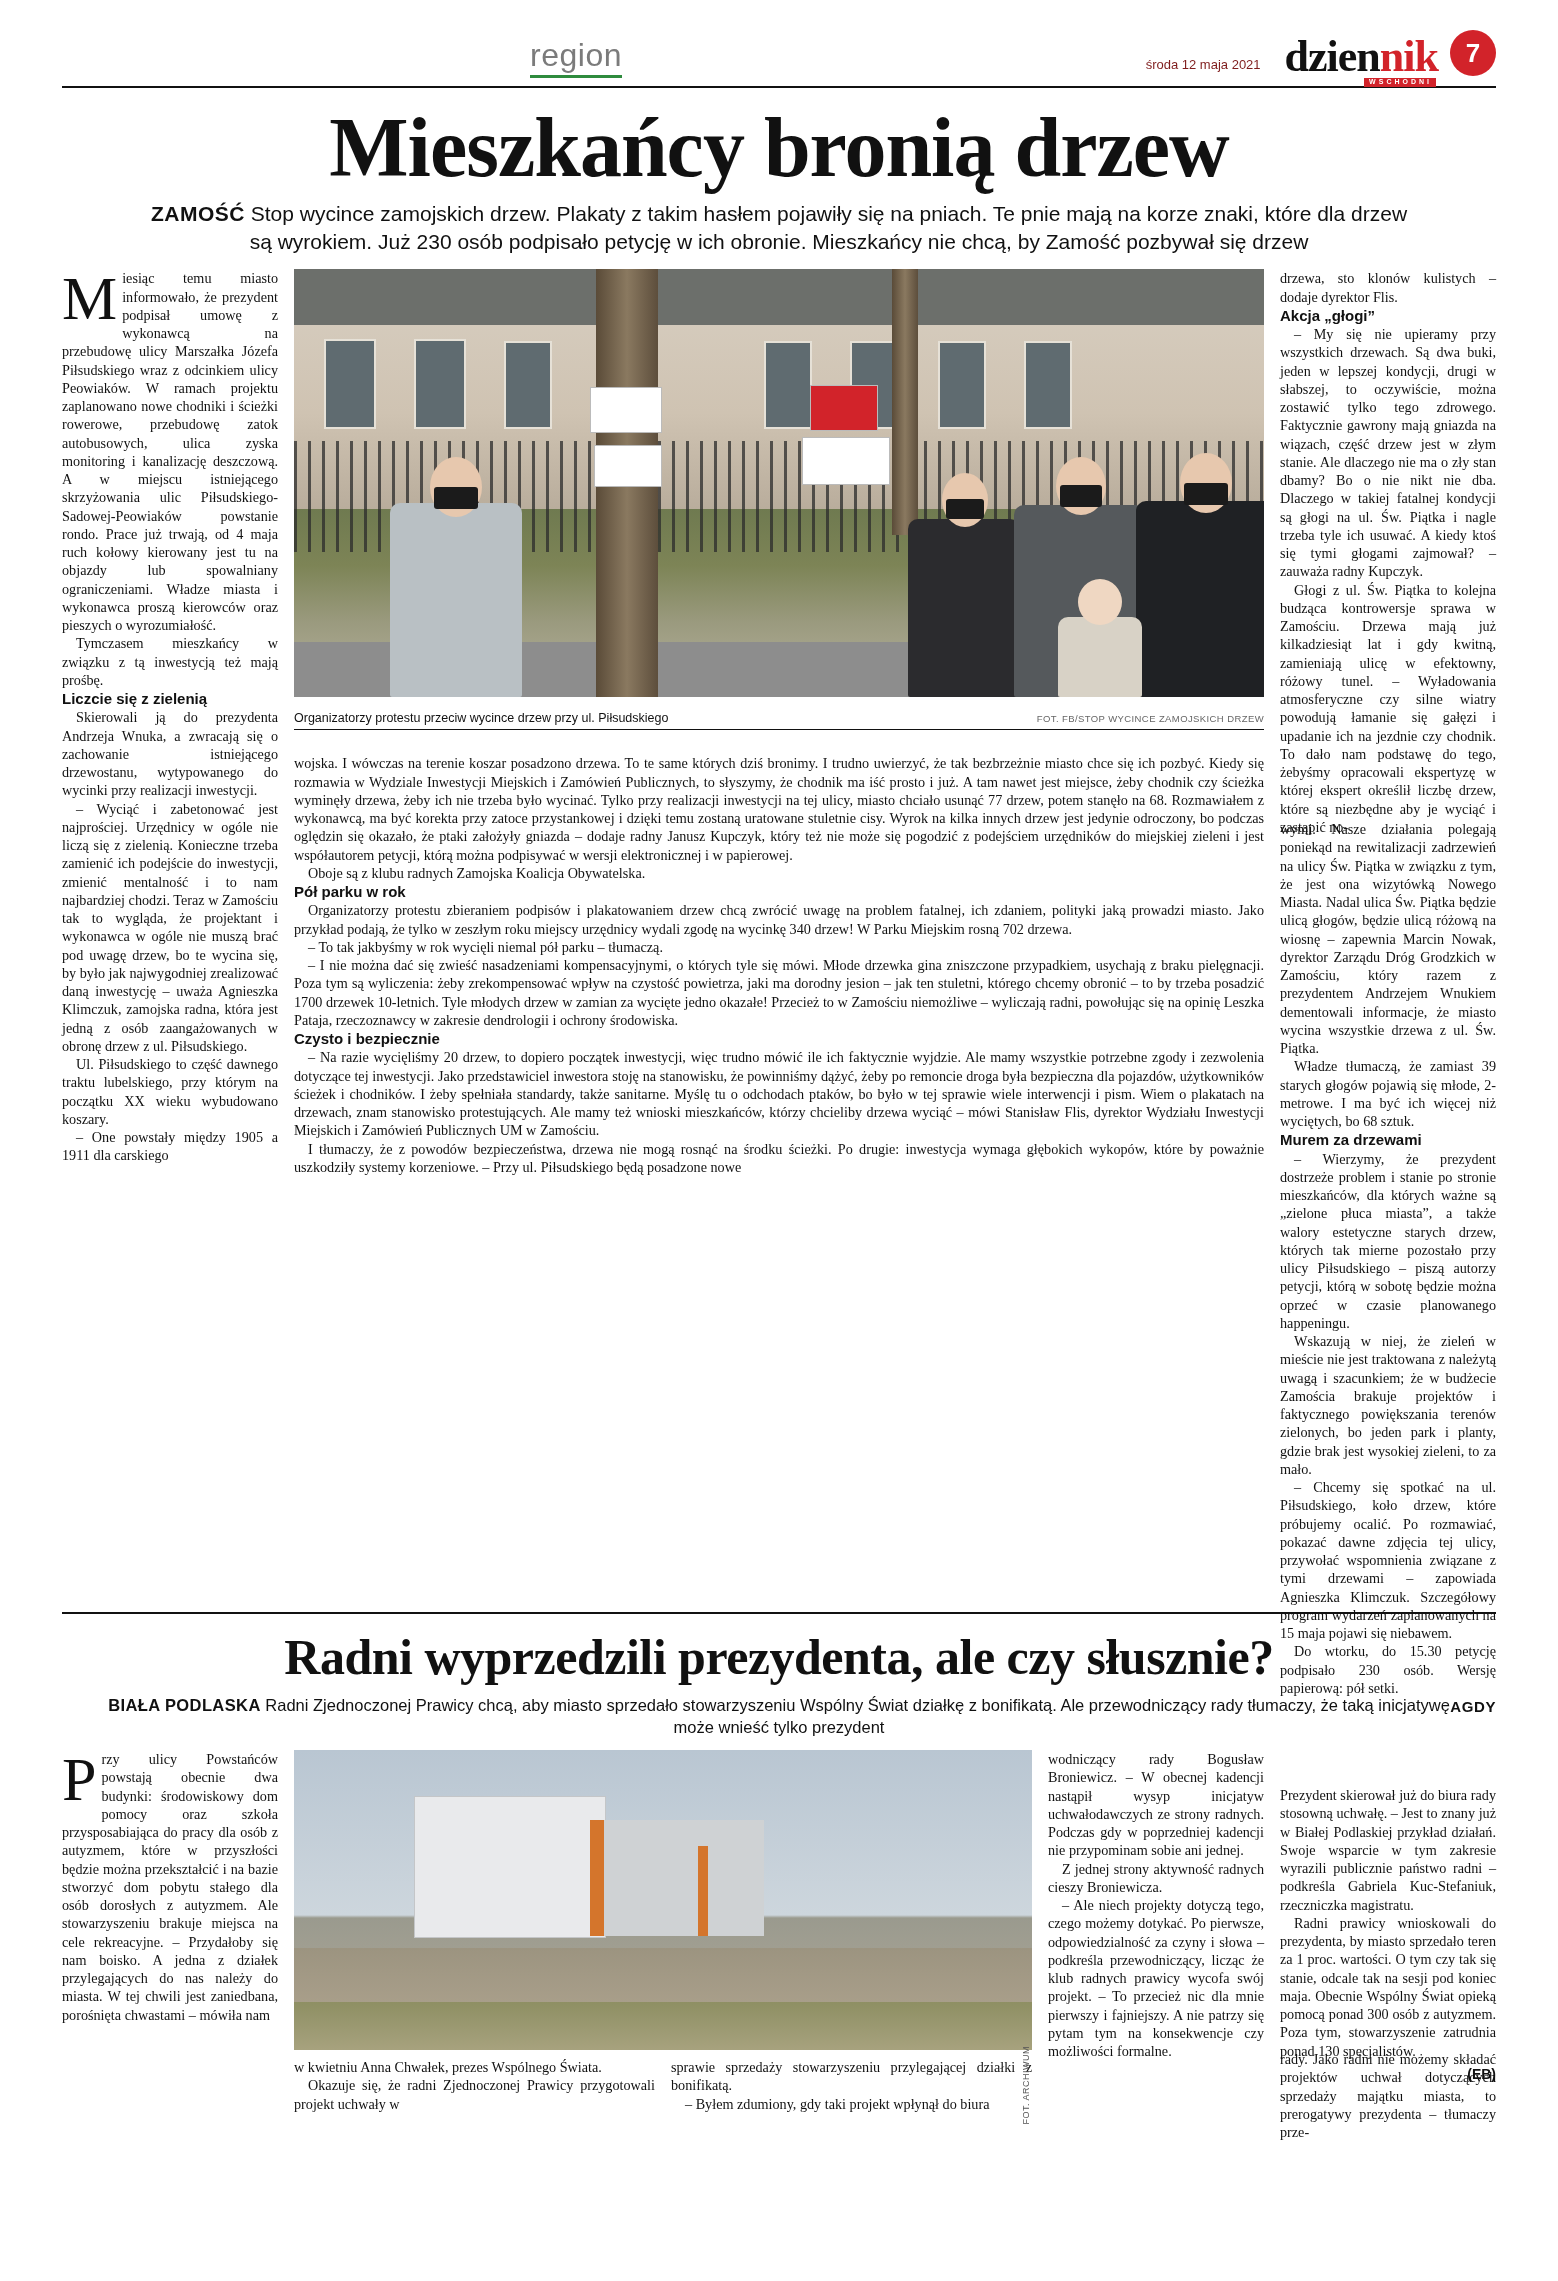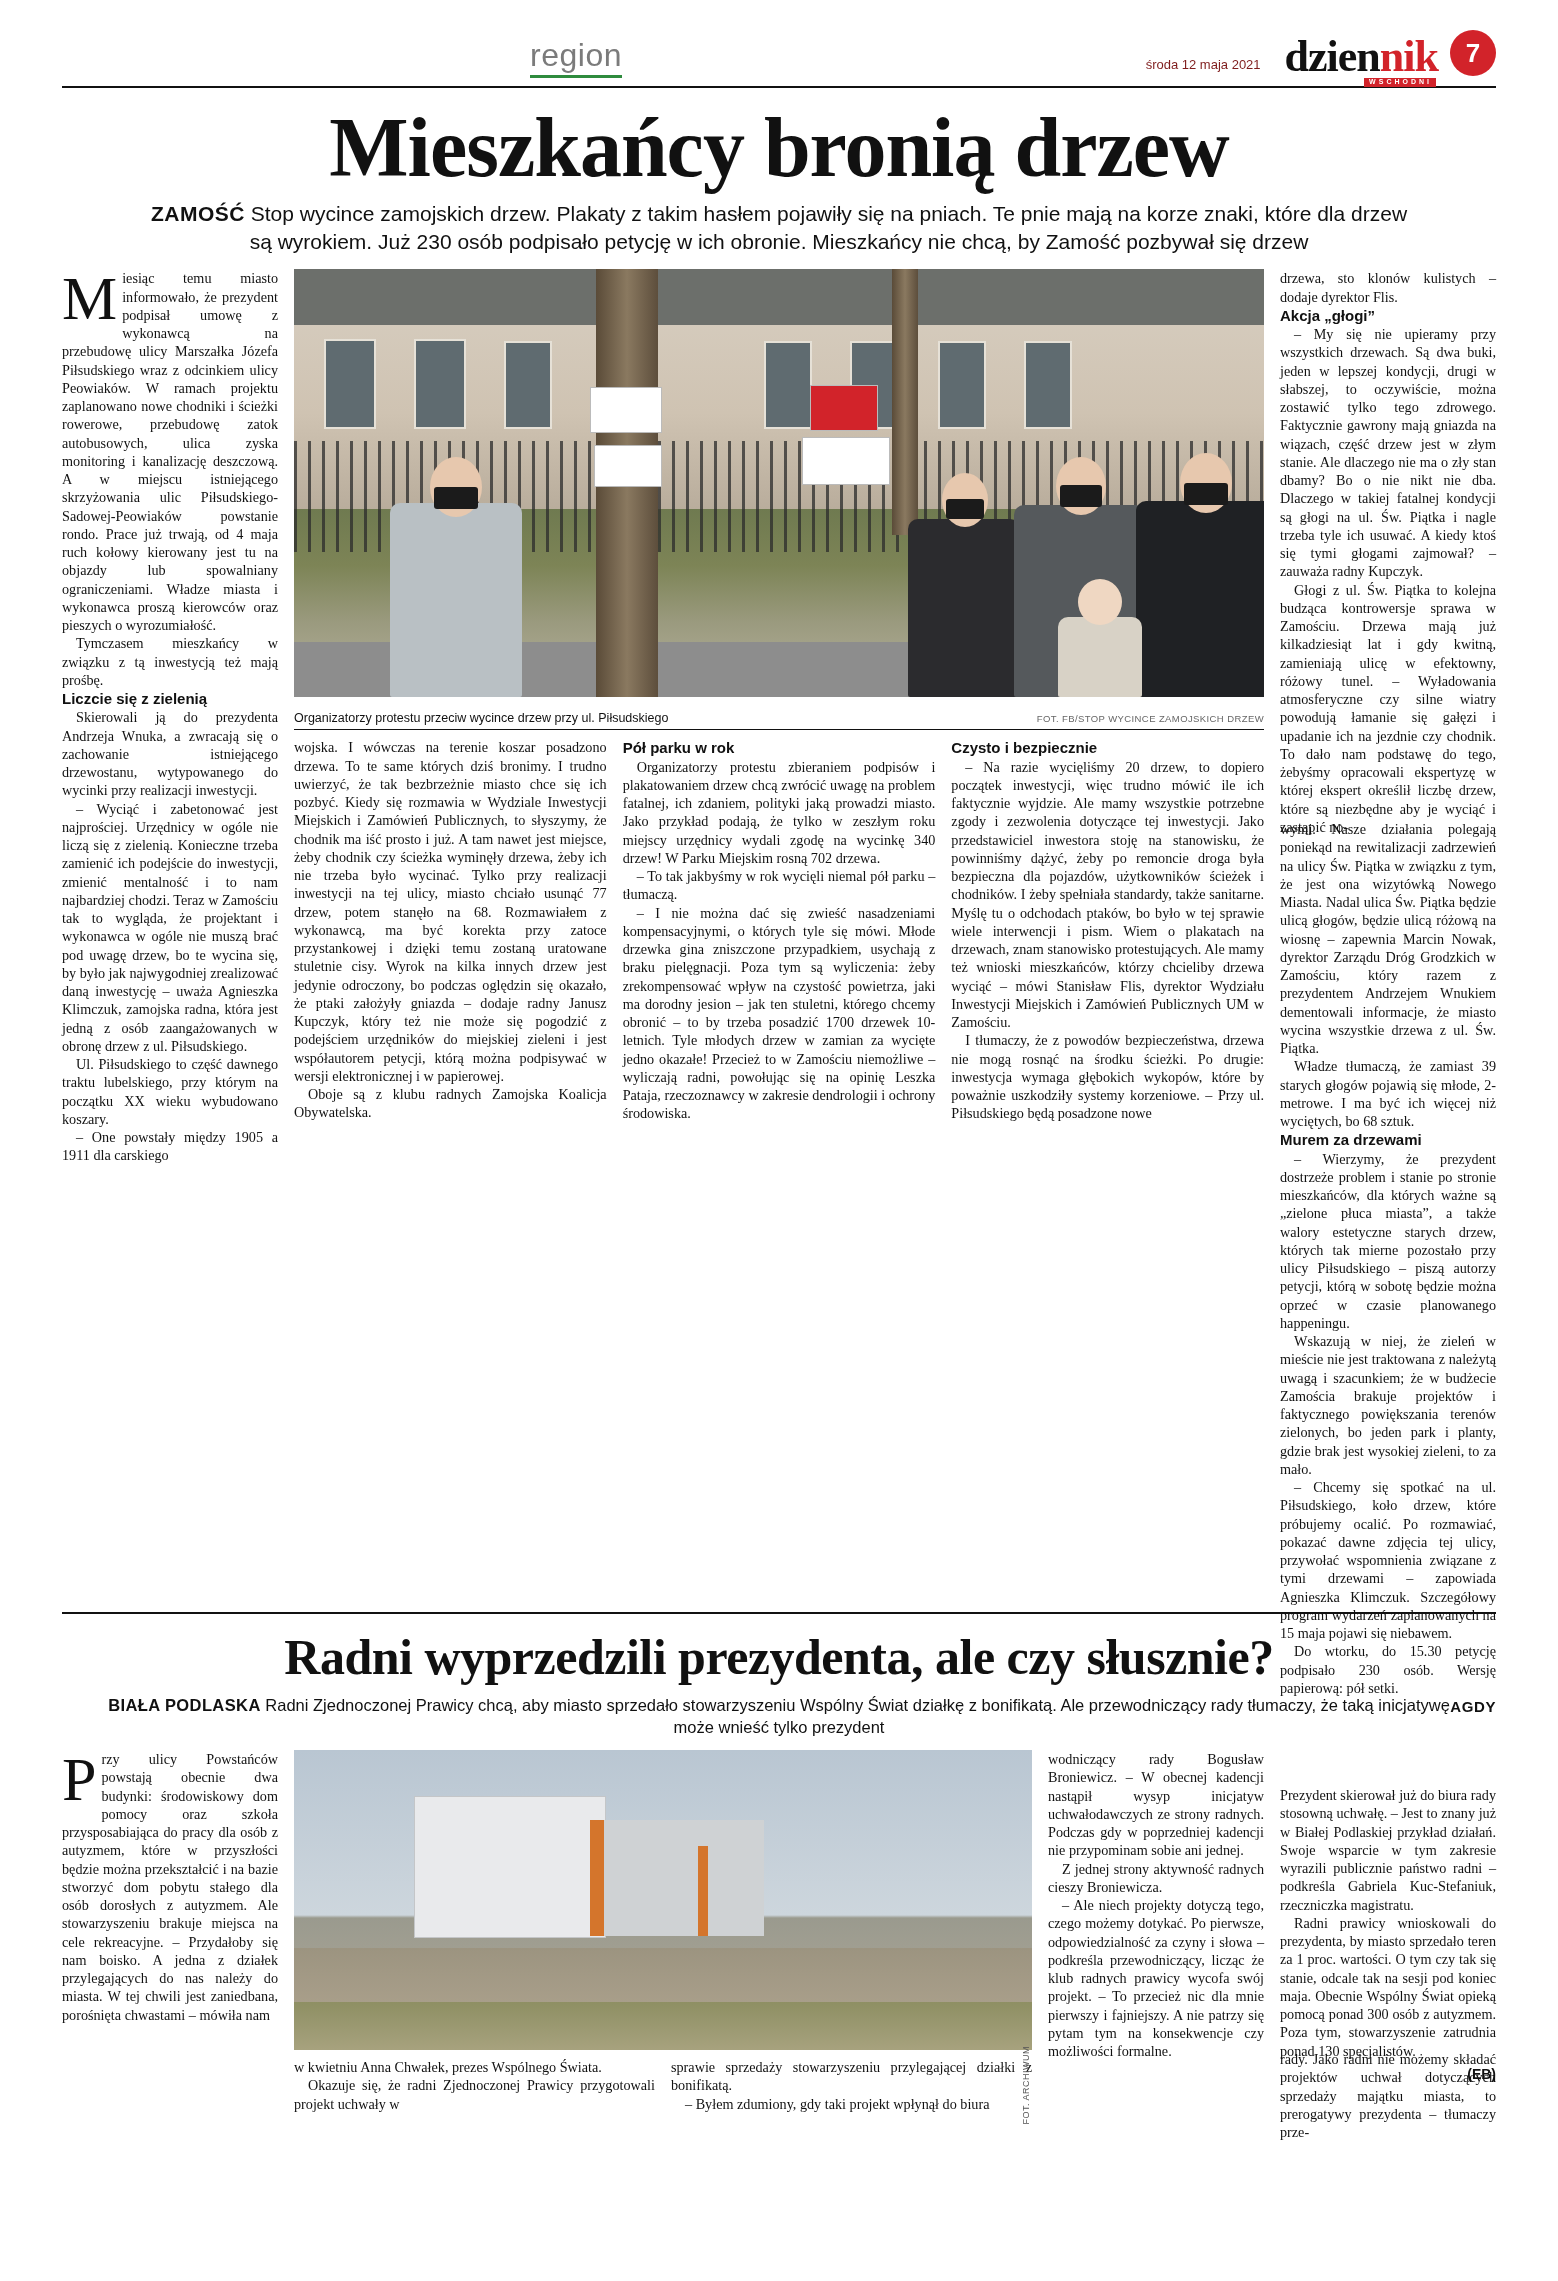--- a/index.html
+++ b/index.html
@@ -243,23 +243,23 @@
     color: #111;
   }
   .credit {
     font-family: "Liberation Sans", sans-serif;
     font-size: 9.5px;
     color: #666;
     letter-spacing: 0.4px;
   }
   .subcols {
     display: grid;
-    grid-template-columns: repeat(3, 1fr);
+    grid-template-columns: repeat(1, 1fr);
     column-gap: 16px;
-    margin-top: 8px;
+    margin-top: 24px;
   }
   .sig {
     font-family: "Liberation Sans", sans-serif;
     font-weight: bold;
     font-size: 15px;
     text-align: right;
     letter-spacing: 0.6px;
   }
 
   

